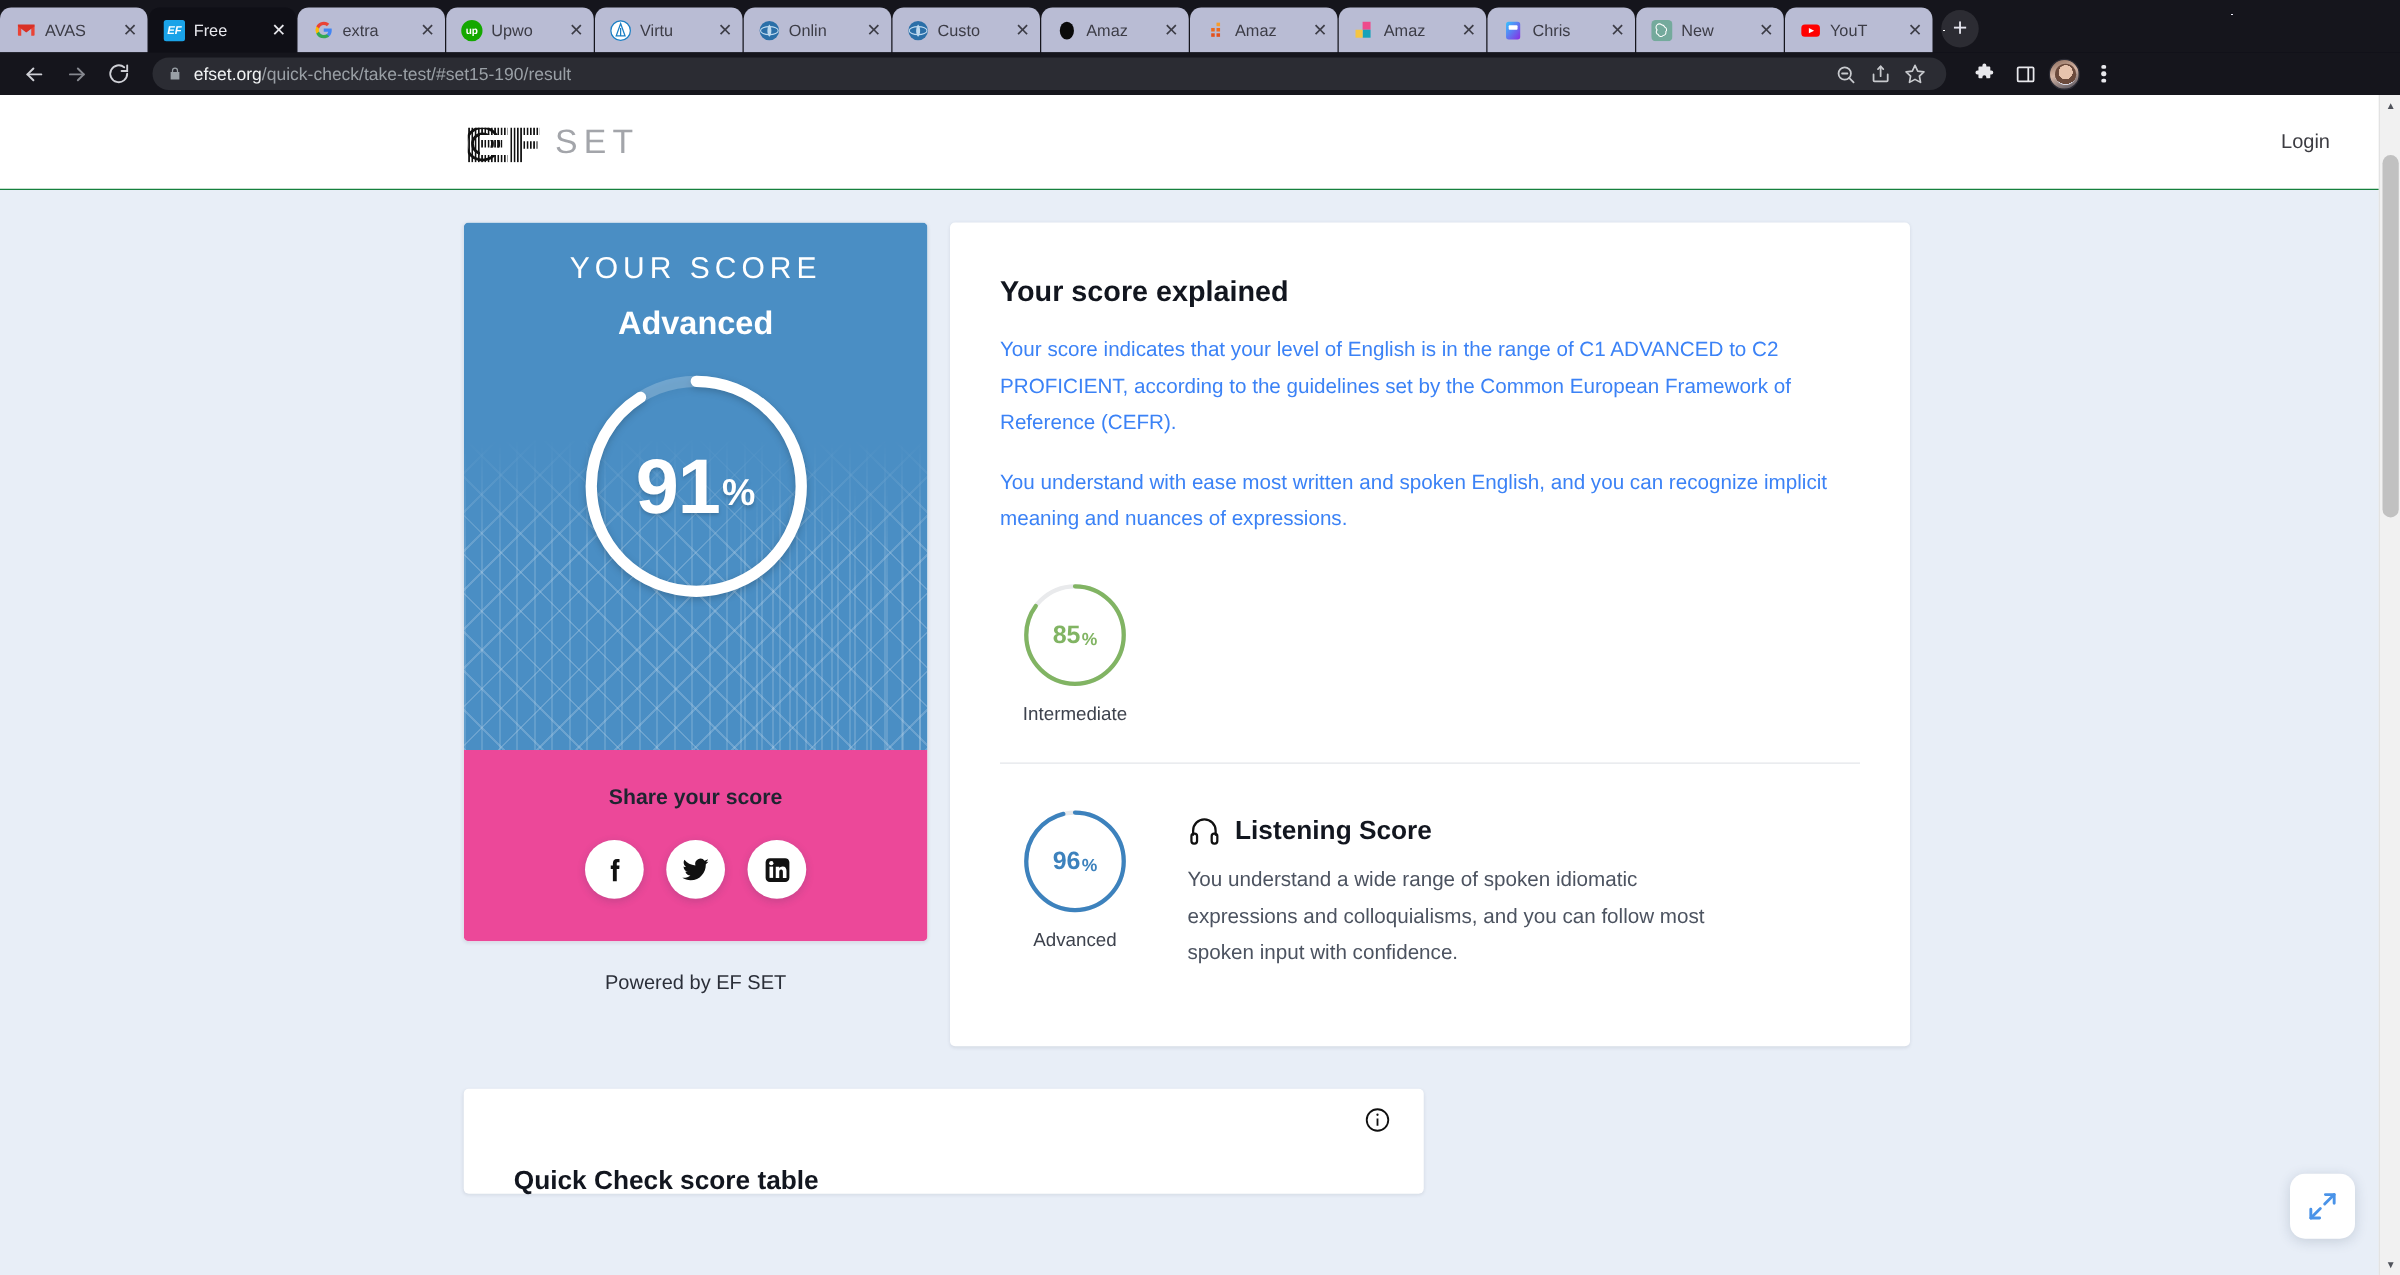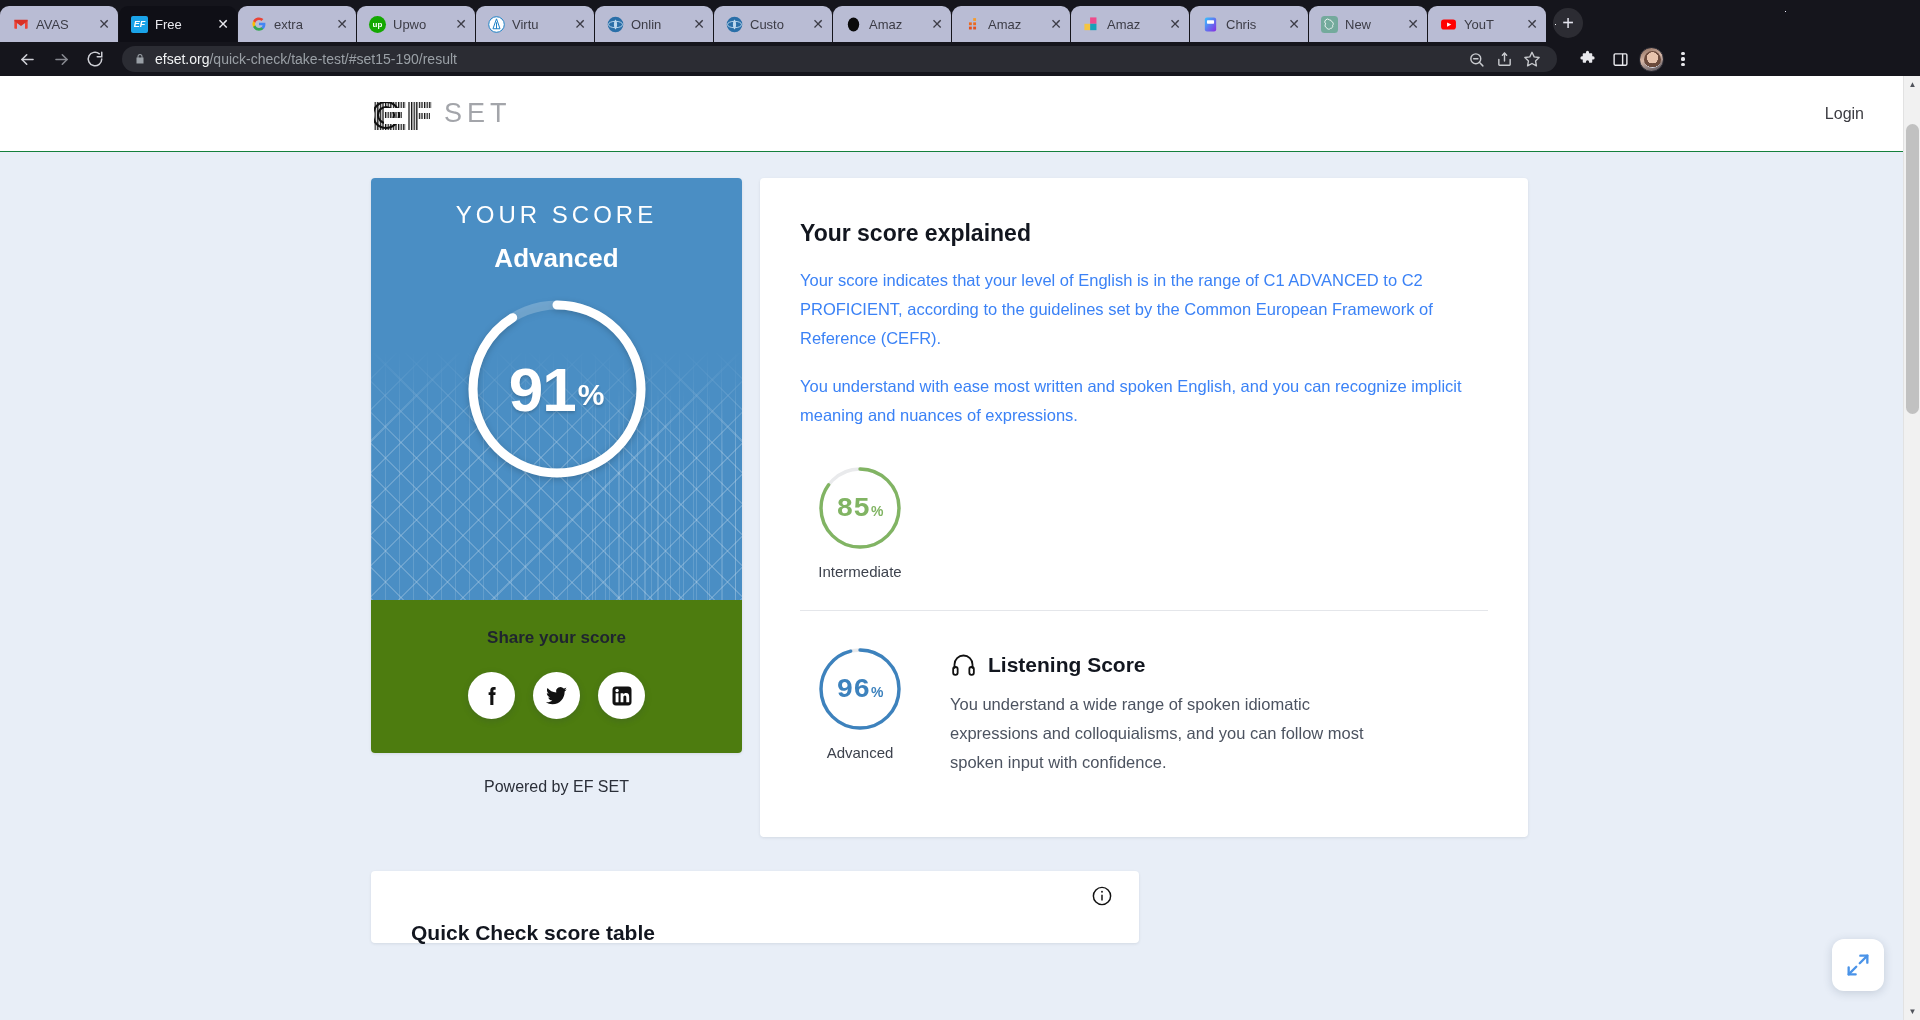--- a/index.html
+++ b/index.html
@@ -216,21 +216,21 @@
   .gauge-big .pct {
     position: absolute; inset: 0;
     display: flex; align-items: center; justify-content: center;
     color: #fff;
     text-shadow: 0 2px 3px rgba(0,0,0,.18);
   }
   .gauge-big .pct .num { font-size: 62px; font-weight: 700; letter-spacing: -1px; }
   .gauge-big .pct .sym { font-size: 30px; font-weight: 700; margin-left: 2px; align-self: center; padding-top: 12px;}
 
   .share-block {
-    background: #4d7c0f;
+    background: #ec4899;
     padding: 28px 0 34px;
     display: flex; flex-direction: column; align-items: center;
   }
   .share-title { font-size: 17px; font-weight: 700; color: #1f2430; }
   .share-icons { display: flex; gap: 18px; margin-top: 24px; }
   .share-btn {
     width: 47px; height: 47px; border-radius: 50%;
     background: #fff;
     box-shadow: 0 2px 7px rgba(40,55,80,.20);
     display: flex; align-items: center; justify-content: center;
@@ -263,21 +263,21 @@
   }
   .skill-gauge-wrap {
     width: 120px; flex: 0 0 120px;
     display: flex; flex-direction: column; align-items: center;
   }
   .gauge-sm { width: 88px; height: 88px; position: relative; }
   .gauge-sm .pct {
     position: absolute; inset: 0;
     display: flex; align-items: center; justify-content: center;
   }
-  .gauge-sm .pct .num { font-size: 28px; font-weight: 700; font-family: Liberation Mono, monospace; }
+  .gauge-sm .pct .num { font-size: 20px; font-weight: 700; }
   .gauge-sm .pct .sym { font-size: 14px; font-weight: 700; padding-top: 6px; margin-left:1px;}
   .skill-level { margin-top: 11px; font-size: 15px; color: #3d424d; }
   .skill-body { flex: 1 1 auto; padding-top: 6px; }
   .skill-head { display: flex; align-items: center; gap: 11px; }
   .skill-name { font-size: 21px; font-weight: 700; color: #12161f; }
   .skill-desc {
     margin-top: 12px;
     font-size: 16.5px; line-height: 29px; color: #4c5360;
     max-width: 420px;
   }
@@ -285,21 +285,21 @@
 
   
   .table-card {
     margin: 34px 0 0 371px;
     width: 768px;
     background: #fff;
     border-radius: 4px;
     box-shadow: 0 1px 3px rgba(30,40,60,.10);
     padding: 26px 40px 20px;
     position: relative;
-    height: 72px;
+    height: 84px;
   }
   .table-card .info-icon {
     position: absolute; right: 26px; top: 14px;
     width: 22px; height: 22px;
   }
   .table-title { position: absolute; left: 40px; bottom: -2px; font-size: 21px; font-weight: 700; color: #12161f; }
 
   
   .fs-widget {
     position: absolute; right: 36px; bottom: 28px;

